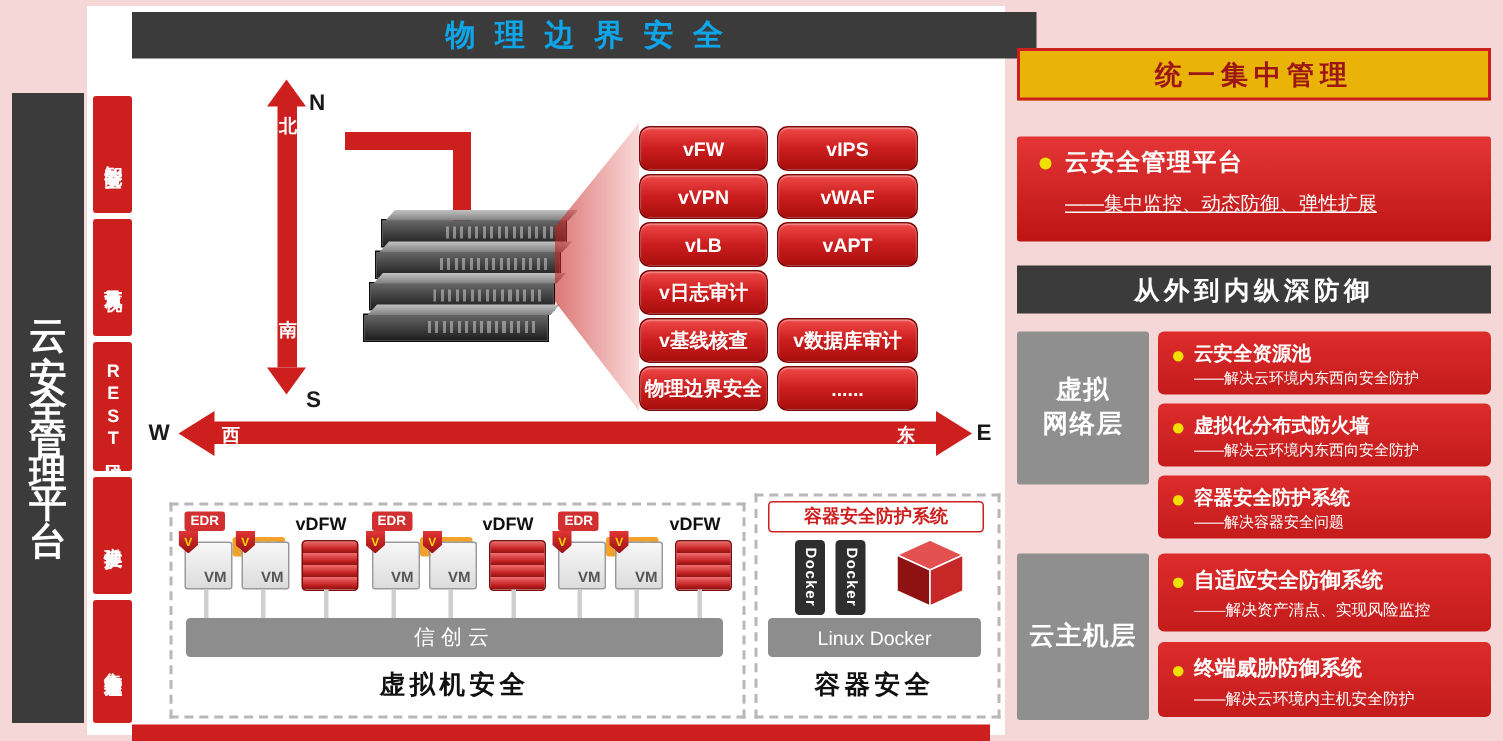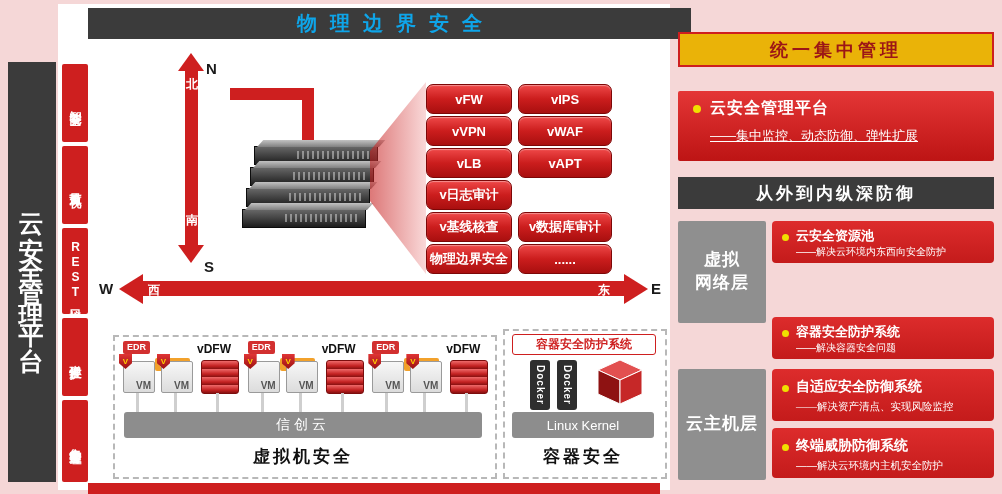--- a/index.html
+++ b/index.html
@@ -208,21 +208,21 @@
 
   <div class="abs ct-box"></div>
   <div class="abs ct-sys">容器安全防护系统</div>
   <div class="docker" style="left:530px;">Docker</div>
   <div class="docker" style="left:557px;">Docker</div>
   <svg class="abs" style="left:594px;top:356px;" width="52" height="52" viewBox="0 0 52 52">
     <polygon points="26,4 48,14 26,24 4,14" fill="#e25050" stroke="#ffffff" stroke-width="1"></polygon>
     <polygon points="4,14 26,24 26,48 4,38" fill="#8e1212" stroke="#ffffff" stroke-width="1"></polygon>
     <polygon points="48,14 26,24 26,48 48,38" fill="#c62828" stroke="#ffffff" stroke-width="1"></polygon>
   </svg>
-  <div class="abs gray-bar" style="left:512px;top:412px;width:142px;height:26px;font-size:13px;">Linux Kernel</div>
+  <div class="abs gray-bar" style="left:512px;top:412px;width:142px;height:26px;font-size:13px;">Linux Docker</div>
   <div class="abs sec-title" style="left:503px;top:445px;width:160px;font-family:Liberation Mono, monospace;">容器安全</div>
 
   <div class="abs rp-unified">统一集中管理</div>
 
   <div class="abs rp-card">
     <span class="bullet" style="left:15px;top:14px;"></span>
     <span class="rp-card-title">云安全管理平台</span>
     <span class="rp-card-desc">——集中监控、动态防御、弹性扩展</span>
   </div>
 
@@ -230,20 +230,25 @@
 
   <div class="layer-box" style="top:221px;height:102px;">
     <span>虚拟</span>
     <span>网络层</span>
   </div>
   <div class="rp-item" style="top:221px;height:42px;">
     <span class="bullet"></span>
     <span class="item-title">云安全资源池</span>
     <span class="item-desc">——解决云环境内东西向安全防护</span>
   </div>
+  <div class="rp-item" style="top:269px;height:42px;">
+    <span class="bullet"></span>
+    <span class="item-title">虚拟化分布式防火墙</span>
+    <span class="item-desc">——解决云环境内东西向安全防护</span>
+  </div>
   <div class="rp-item" style="top:317px;height:42px;">
     <span class="bullet"></span>
     <span class="item-title">容器安全防护系统</span>
     <span class="item-desc">——解决容器安全问题</span>
   </div>
 
   <div class="layer-box" style="top:369px;height:111px;">
     <span>云主机层</span>
     <span></span>
   </div>

